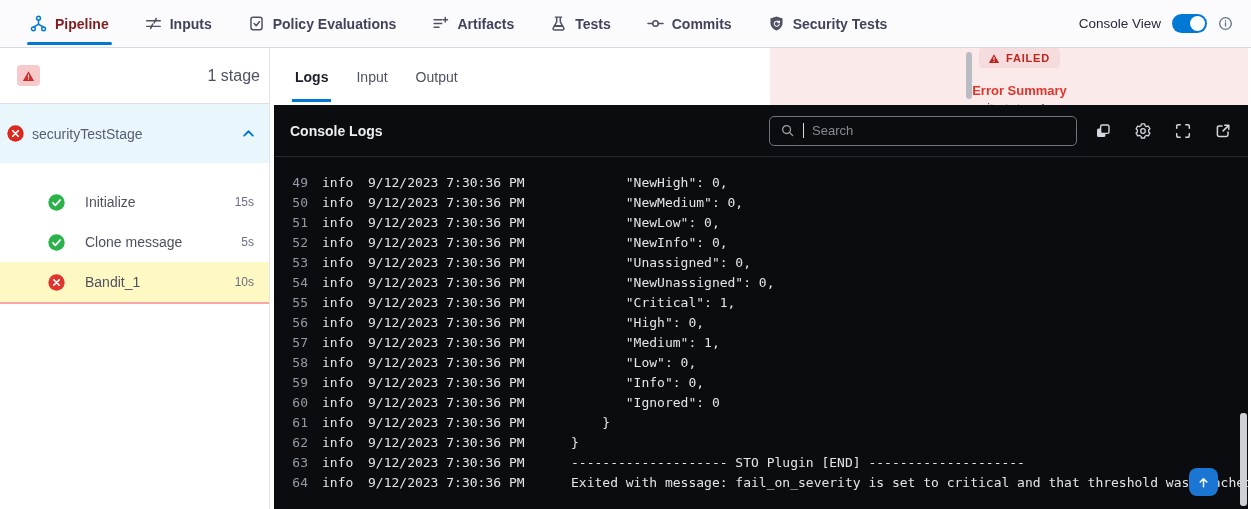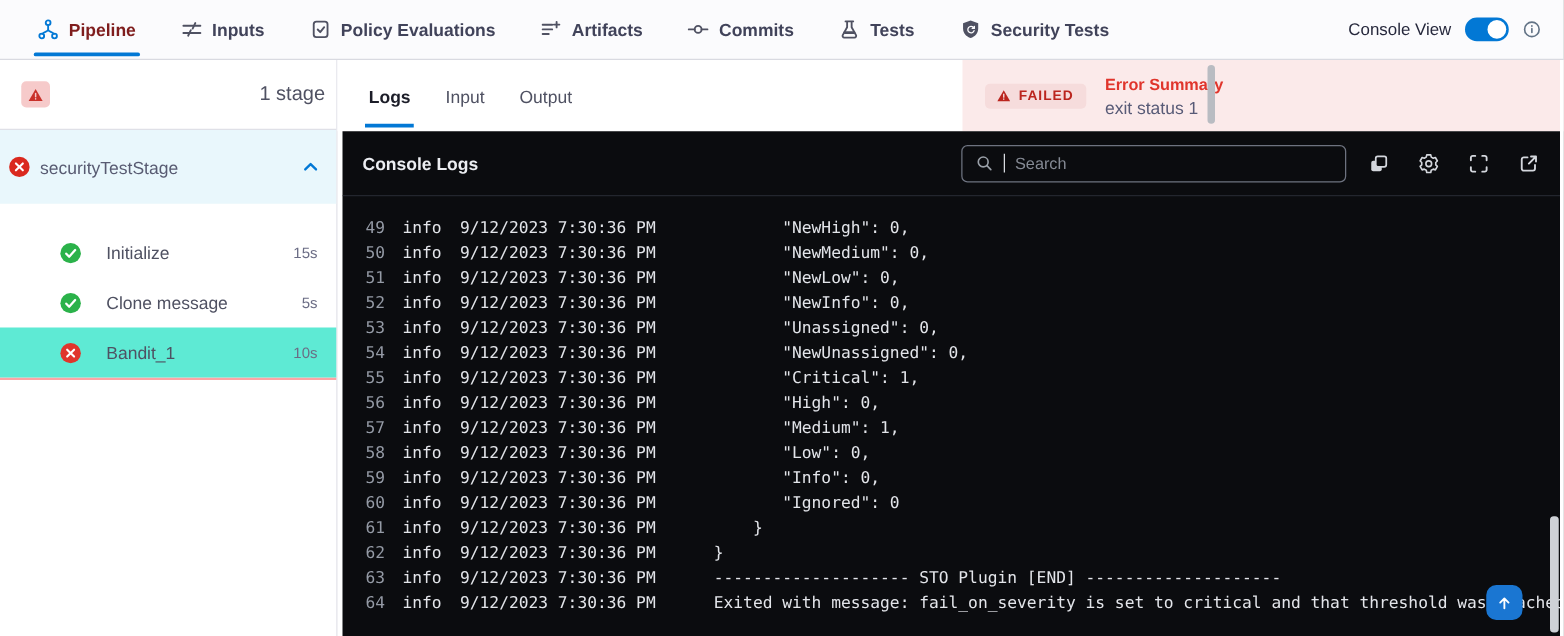--- a/index.html
+++ b/index.html
@@ -40,35 +40,35 @@
   .sidebar-head {
     height:56px; border-bottom:1px solid #dfe0e7; display:flex; align-items:center;
     justify-content:space-between; padding:0 9px 0 17px;
   }
   .warn-badge { width:23px; height:21px; border-radius:4px; background:#f6caca; display:flex; align-items:center; justify-content:center; }
   .stage-count { font-size:16px; color:#4f5162; }
   .stage-row { height:59px; background:#e9f7fc; display:flex; align-items:center; gap:8px; padding:0 13px 0 7px; cursor:pointer; }
   .stage-name { flex:1; font-size:14px; color:#585b72; }
   .steps { padding-top:19px; border-bottom:2px solid #fca5a5; }
   .step { height:40px; display:flex; align-items:center; gap:20px; padding:0 15px 0 48px; cursor:pointer; }
-  .step.selected { background:#5eead4; }
+  .step.selected { background:#fef9c3; }
   .step-name { flex:1; font-size:14px; color:#4f5162; }
   .step-duration { font-size:12px; color:#6b6d85; }
 
   
   .main-tabs {
     position:absolute; left:270px; top:48px; width:500px; height:57px; background:#fff;
     display:flex; align-items:center; gap:28px; padding-left:25px;
   }
   .main-tab { position:relative; height:100%; display:flex; align-items:center; font-size:14px; color:#4f5162; cursor:pointer; }
   .main-tab.active { color:#1c1d28; font-weight:700; }
   .main-tab.active::after { content:""; position:absolute; left:-3px; right:-3px; bottom:3px; height:3px; background:#0278d5; }
   .error-band {
     position:absolute; left:770px; top:48px; right:0; height:57px; background:#fbeaea;
-    display:flex; align-items:center; gap:15px; padding-left:18px;
+    display:flex; align-items:center; gap:15px; padding-left:18px;flex-direction:column;
   }
   .failed-pill { display:flex; align-items:center; gap:6px; background:#f6dcdc; border-radius:4px; padding:4px 10px 4px 9px; }
   .failed-label { font-size:11px; font-weight:700; letter-spacing:.8px; color:#bb251e; }
   .err-col { display:flex; flex-direction:column; gap:3px; }
   .err-title { font-size:13px; font-weight:600; color:#e0352c; }
   .err-msg { font-size:14px; color:#585b77; }
   .err-scroll-thumb { position:absolute; left:196px; top:4px; width:6px; height:47px; border-radius:3px; background:#b9bcc2; }
 
   
   .console { position:absolute; left:274px; top:105px; right:3px; bottom:0; background:#0b0c0f; overflow:hidden; }
@@ -137,34 +137,34 @@
           <svg width="17" height="17" viewBox="0 0 16 16" fill="none" stroke="currentColor" stroke-width="1.4" stroke-linecap="round" stroke-linejoin="round">
             <path d="M2 4.5h7.2M2 8h7.2M2 11.5h4.6"></path>
             <path d="M12.5 2.3v4.2M10.4 4.4h4.2"></path>
           </svg>
         </span>
         <span>Artifacts</span>
       </div>
       <div class="nav-tab">
         <span class="nv-ic">
           <svg width="17" height="17" viewBox="0 0 16 16" fill="none" stroke="currentColor" stroke-width="1.4" stroke-linecap="round" stroke-linejoin="round">
+            <path d="M6.3 2v4.4L3 12.3a1.3 1.3 0 001.2 1.9h7.6a1.3 1.3 0 001.2-1.9L9.7 6.4V2M5.1 2h5.8"></path>
+            <path d="M4.5 10.4h7" stroke-width="2"></path>
+          </svg>
+        </span>
+        <span>Tests</span>
+      </div>
+      <div class="nav-tab">
+        <span class="nv-ic">
+          <svg width="17" height="17" viewBox="0 0 16 16" fill="none" stroke="currentColor" stroke-width="1.4" stroke-linecap="round" stroke-linejoin="round">
             <circle cx="8" cy="8" r="2.6"></circle>
             <path d="M.9 8h4.5M10.6 8h4.5"></path>
           </svg>
         </span>
         <span>Commits</span>
-      </div>
-      <div class="nav-tab">
-        <span class="nv-ic">
-          <svg width="17" height="17" viewBox="0 0 16 16" fill="none" stroke="currentColor" stroke-width="1.4" stroke-linecap="round" stroke-linejoin="round">
-            <path d="M6.3 2v4.4L3 12.3a1.3 1.3 0 001.2 1.9h7.6a1.3 1.3 0 001.2-1.9L9.7 6.4V2M5.1 2h5.8"></path>
-            <path d="M4.5 10.4h7" stroke-width="2"></path>
-          </svg>
-        </span>
-        <span>Tests</span>
       </div>
       <div class="nav-tab">
         <span class="nv-ic">
           <svg width="17" height="17" viewBox="0 0 16 16" fill="none" stroke="currentColor" stroke-width="1.4" stroke-linecap="round" stroke-linejoin="round">
             <path d="M8 1.3l5.7 2.1v3.9c0 3.6-2.4 6.1-5.7 7.2-3.3-1.1-5.7-3.6-5.7-7.2V3.4z" fill="currentColor" stroke="none"></path>
             <path d="M10.1 6.6a2.4 2.4 0 10.5 2.3M10.8 5.7v1.6H9.2" stroke="#fbfbfd" stroke-width="1"></path>
           </svg>
         </span>
         <span>Security Tests</span>
       </div>

